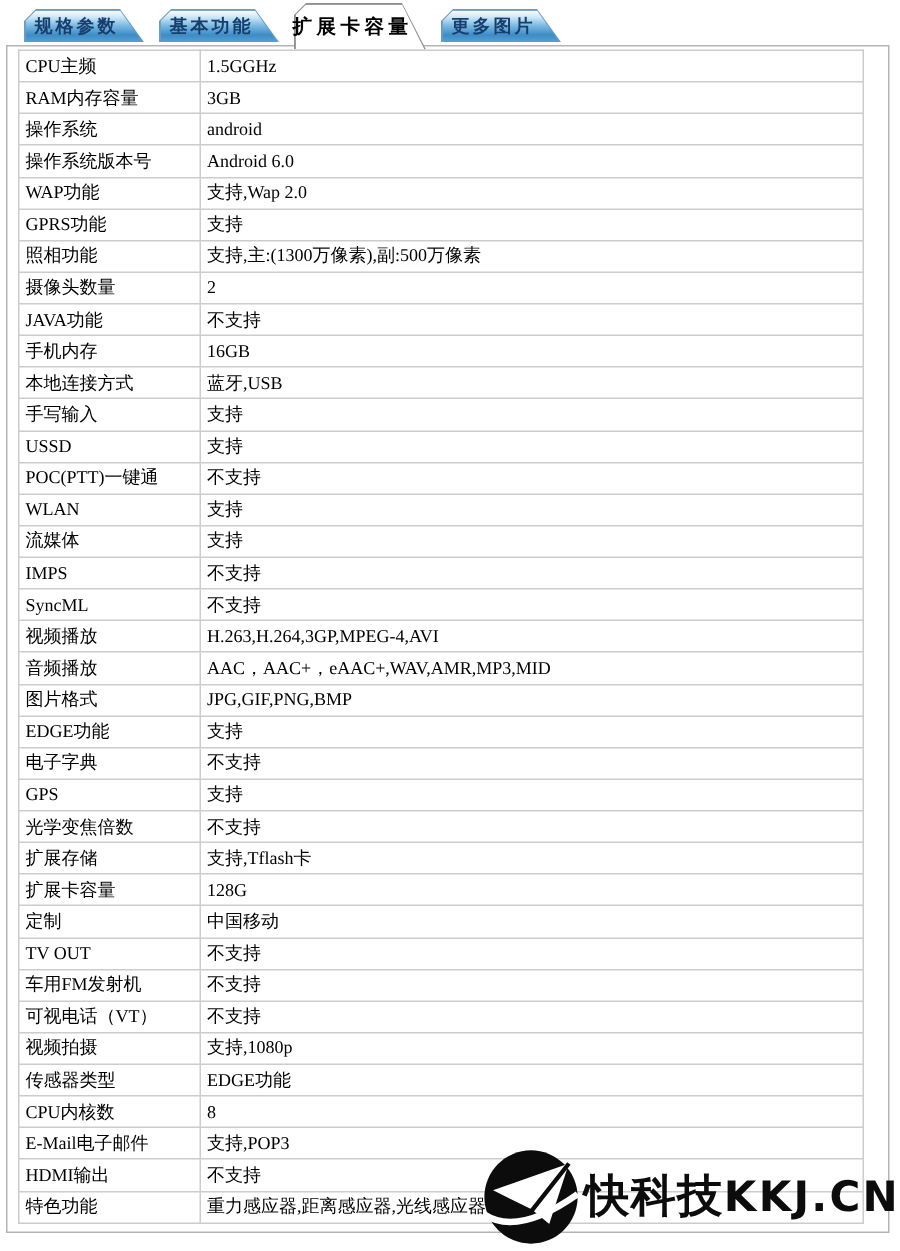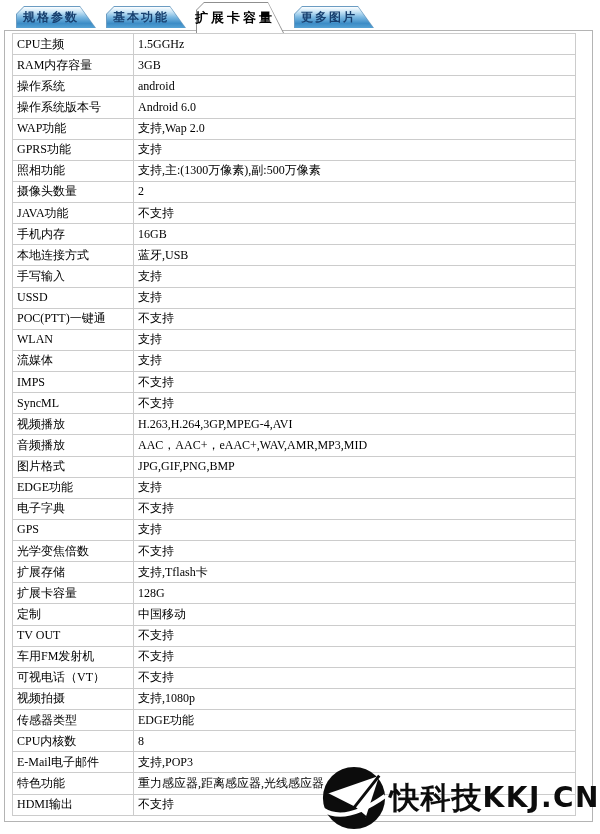--- a/index.html
+++ b/index.html
@@ -275,27 +275,27 @@
           <td class="label-cell">CPU内核数</td>
           <td class="value-cell">8</td>
         </tr>
 
         <tr>
           <td class="label-cell">E-Mail电子邮件</td>
           <td class="value-cell">支持,POP3</td>
         </tr>
 
         <tr>
+          <td class="label-cell">HDMI输出</td>
+          <td class="value-cell">不支持</td>
+        </tr>
+
+        <tr>
           <td class="label-cell">特色功能</td>
           <td class="value-cell">重力感应器,距离感应器,光线感应器</td>
-        </tr>
-
-        <tr>
-          <td class="label-cell">HDMI输出</td>
-          <td class="value-cell">不支持</td>
         </tr>
       </tbody>
   </table>
 </div>
 
 <div class="watermark">
   <svg class="wm-logo" viewBox="0 0 70 70" aria-hidden="true">
     <circle cx="35" cy="35" r="32" fill="#0c0c0c"></circle>
     <path d="M7 31 L61 12 L35 45 Z" fill="#ffffff"></path>
     <path d="M35 45 L61 12 L47 55 Z" fill="#ffffff"></path>

